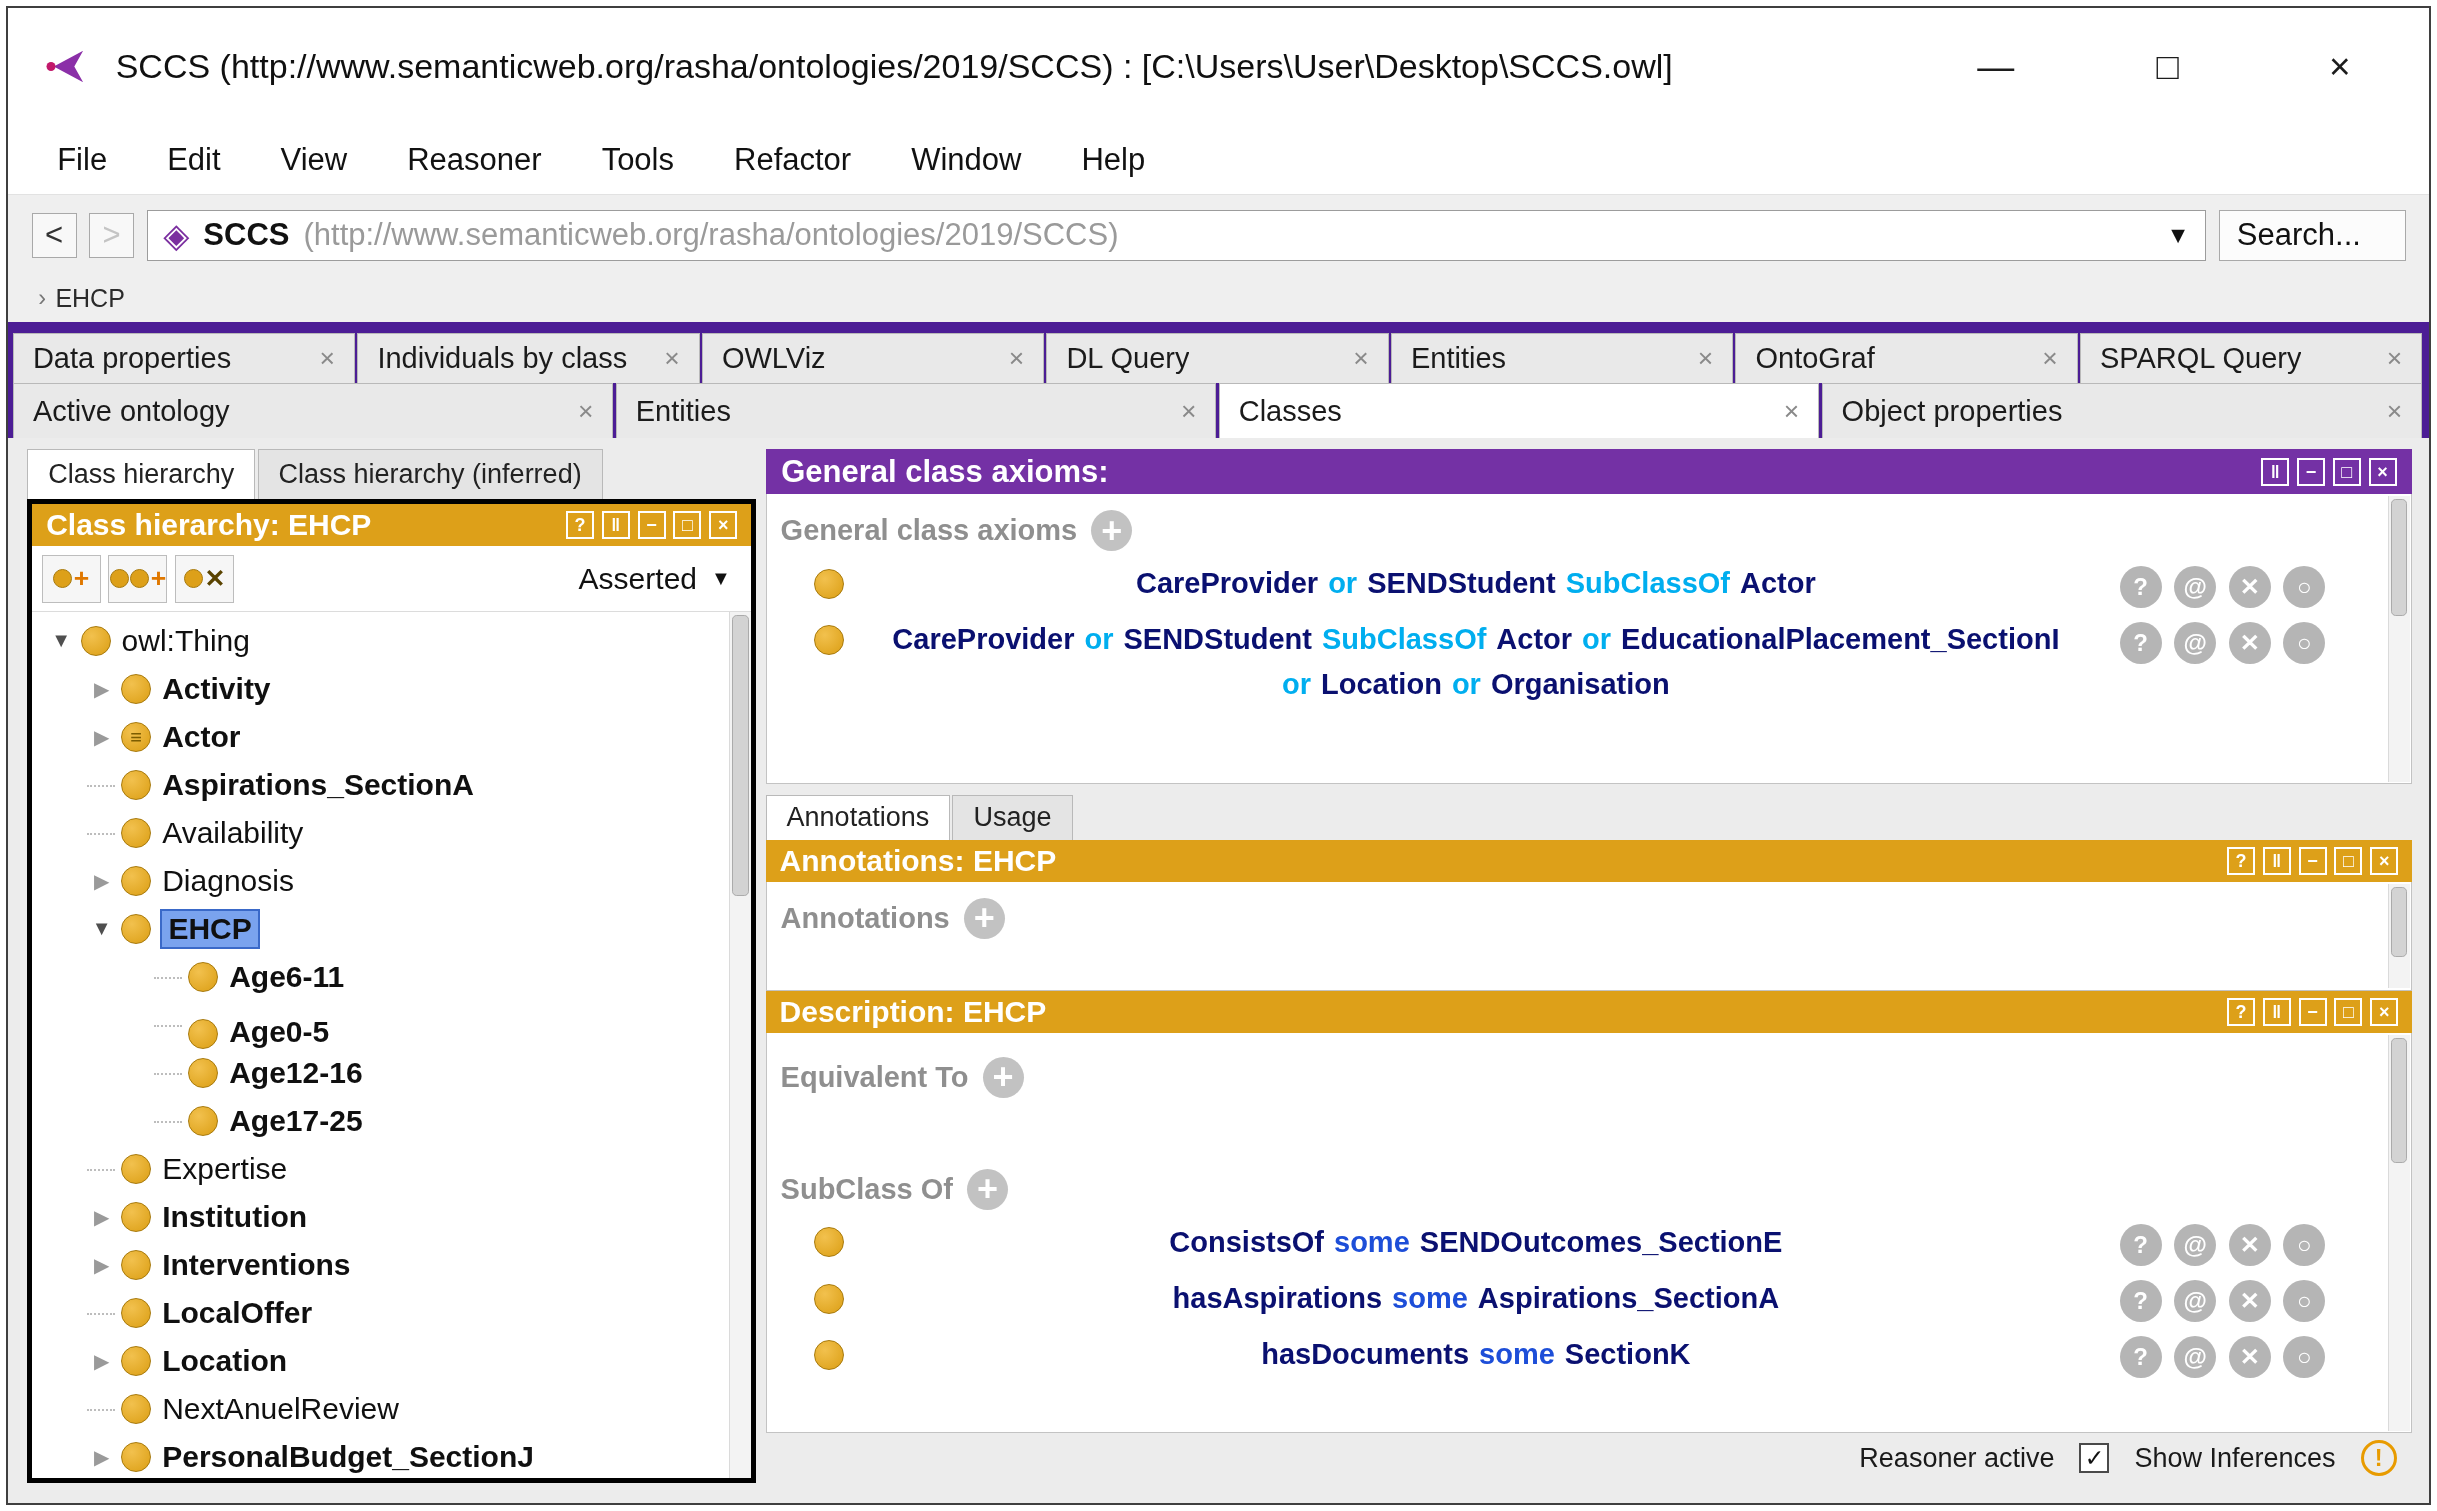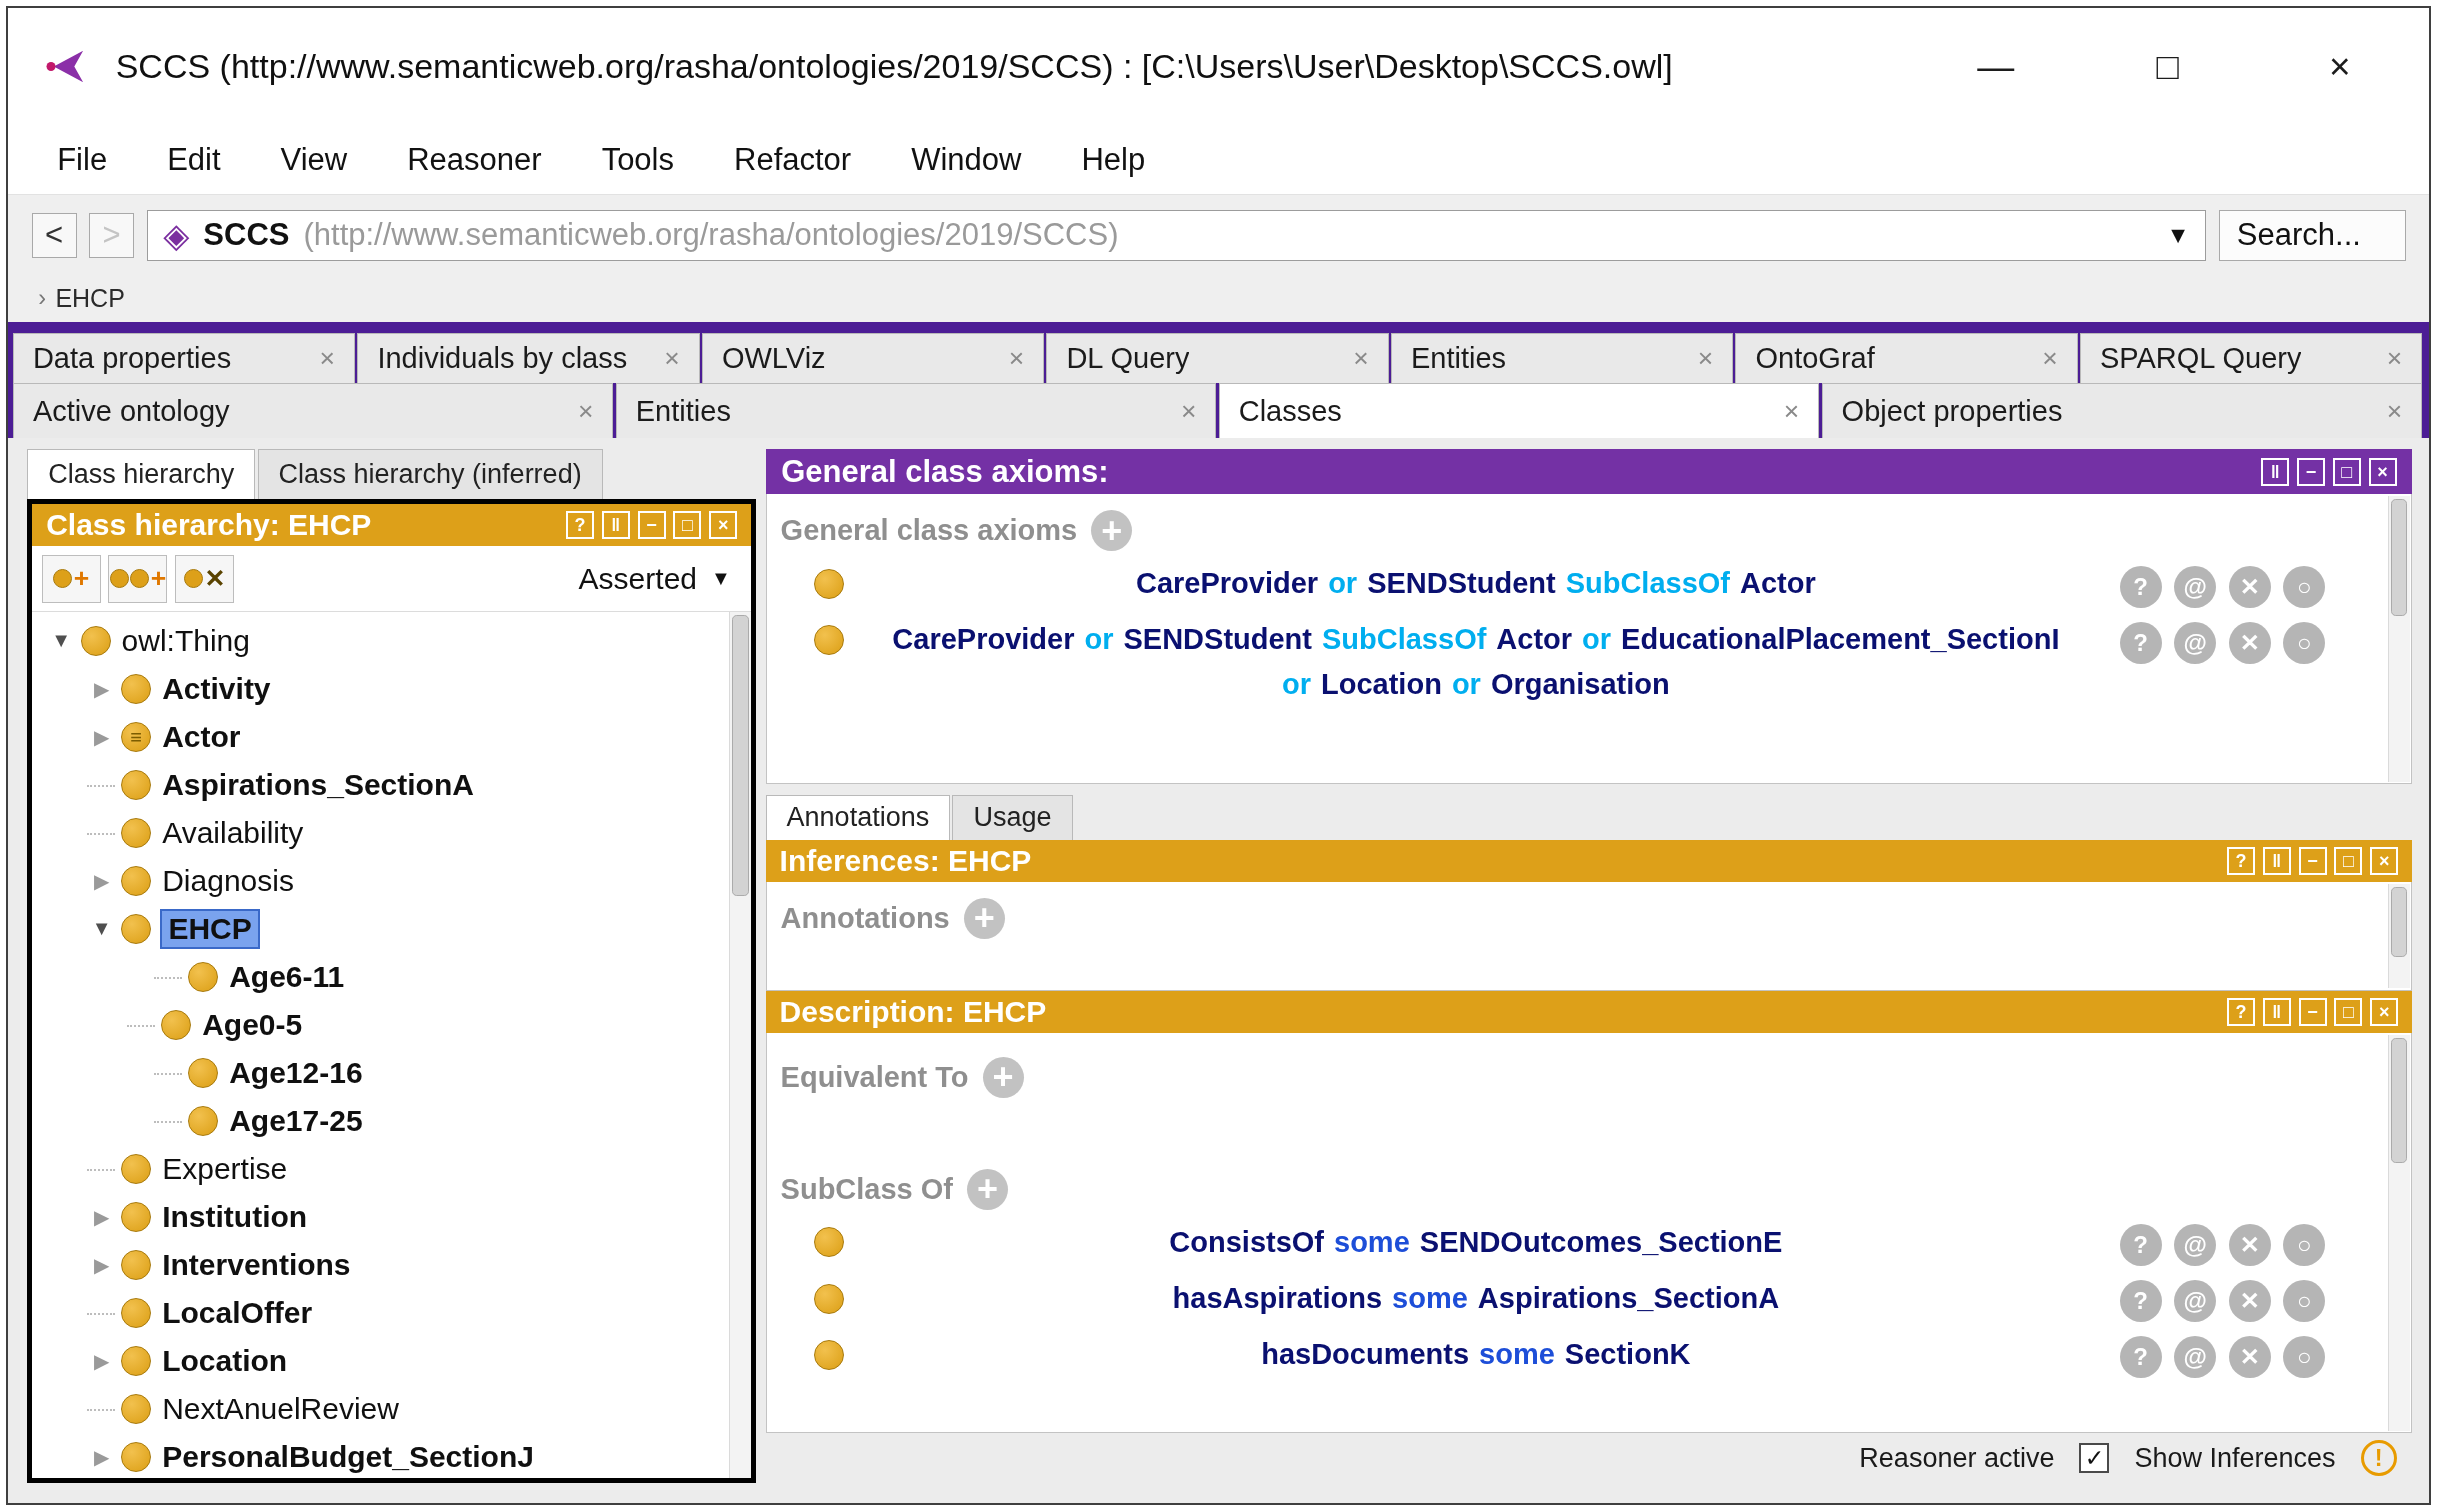--- a/index.html
+++ b/index.html
@@ -304,21 +304,21 @@
               <div class="tree-row" style="padding-left: 50px;">
                 <span class="expander open">▼</span>
                 <span class="class-icon"></span>
                 <span class="tlabel bold selected">EHCP</span>
               </div>
               <div class="tree-row" style="padding-left: 117px;">
                 <span class="dotline"></span>
                 <span class="class-icon"></span>
                 <span class="tlabel bold">Age6-11</span>
               </div>
-              <div class="tree-row" style="padding-left: 90px;">
+              <div class="tree-row" style="padding-left: 117px; align-items: flex-end;">
                 <span class="dotline"></span>
                 <span class="class-icon"></span>
                 <span class="tlabel bold">Age0-5</span>
               </div>
               <div class="tree-row" style="padding-left: 117px;">
                 <span class="dotline"></span>
                 <span class="class-icon"></span>
                 <span class="tlabel bold">Age12-16</span>
               </div>
               <div class="tree-row" style="padding-left: 117px;">
@@ -416,21 +416,21 @@
           <div class="scroll-thumb" style="height:117px;"></div>
         </div>
       </div>
 
       <div class="ann-tabs">
           <div class="ltab selected">Annotations</div>
           <div class="ltab">Usage</div>
         </div>
 
       <div class="gold-header">
-        <span>Inferences: EHCP</span>
+        <span>Annotations: EHCP</span>
         <span class="hdr-icons">
             <span class="hicon">?</span>
             <span class="hicon">‖</span>
             <span class="hicon">−</span>
             <span class="hicon">□</span>
             <span class="hicon">×</span>
           </span>
       </div>
       <div class="ann-body">
         <div class="add-row">

